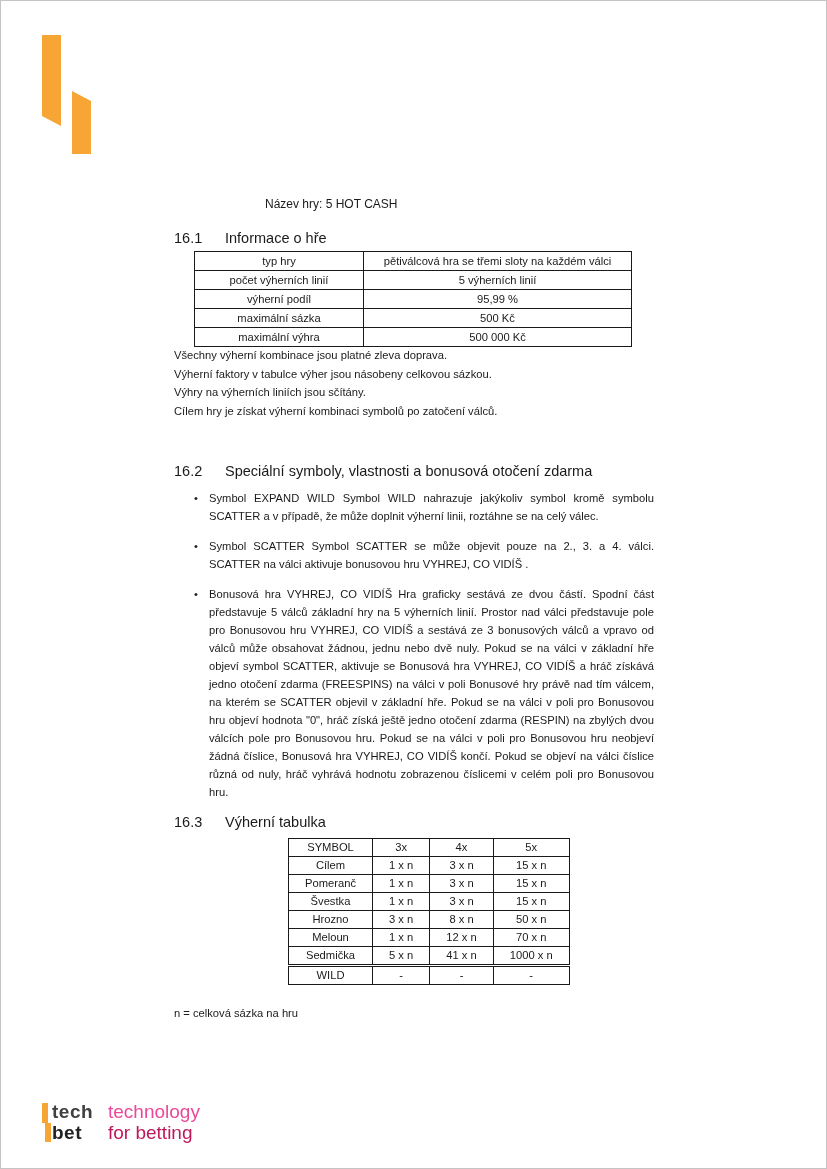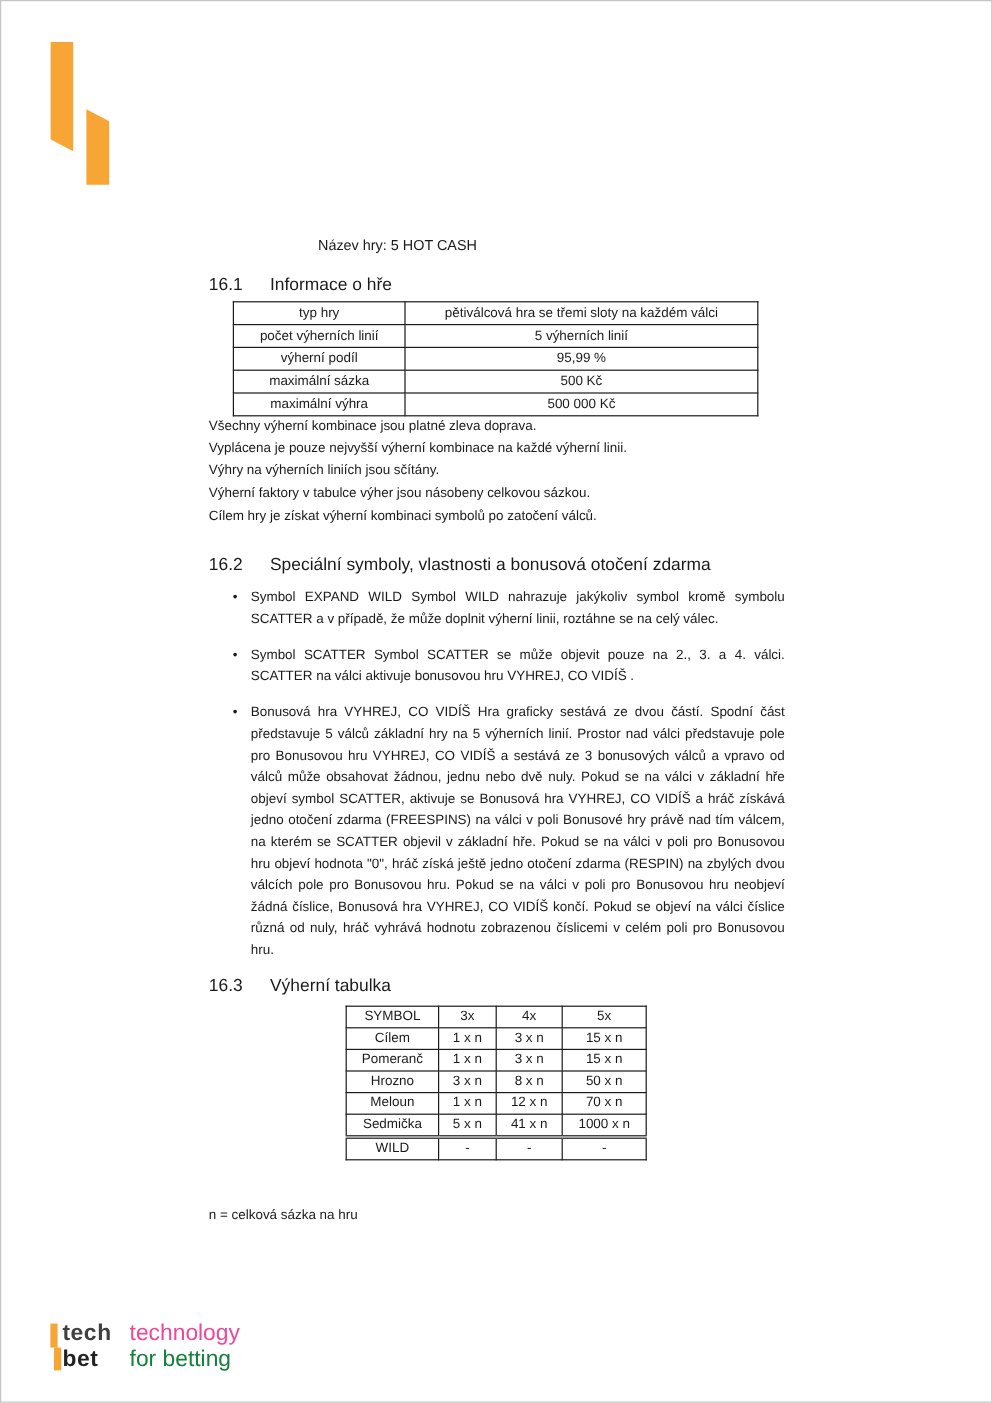--- a/index.html
+++ b/index.html
@@ -13,21 +13,21 @@
   .mark { position: absolute; left: 41px; top: 34px; width: 50px; height: 120px; }
 
   .doc-title { left: 217px; top: 192px; font-size: 12px; line-height: 22px; margin-left: 47px; }
   .sec { font-size: 14.5px; line-height: 18px; }
   .sec .num { display: inline-block; width: 51px; }
   .s161 { left: 173px; top: 228px; }
   .s162 { left: 173px; top: 461px; }
   .s163 { left: 173px; top: 812px; }
 
   table { border-collapse: collapse; font-size: 11.2px; }
-  td { border: 1px solid #1a1a1a; text-align: center; padding: 0 3px; height: 18px; line-height: 17px; white-space: nowrap; }
+  td { border: 1px solid #1a1a1a; text-align: center; padding: 0 16px; height: 18px; line-height: 17px; white-space: nowrap; }
 
   .info { left: 193px; top: 250px; width: 438px; }
   .info td:first-child { width: 136px; }
 
   .notes { left: 173px; top: 345px; font-size: 11.2px; line-height: 18.7px; }
   .notes div { white-space: nowrap; }
 
   .bullets { left: 193px; top: 488px; width: 460px; font-size: 11.2px; line-height: 18px; }
   .bullet { position: relative; padding-left: 15px; text-align: justify; margin-bottom: 12px; }
   .bullet .dot { position: absolute; left: 0; top: 0; }
@@ -41,21 +41,21 @@
 
   .footnote { left: 173px; top: 1005px; font-size: 11.2px; line-height: 14px; }
 
   
   .blogo { left: 41px; top: 1100px; width: 200px; height: 45px; }
   .blogo .bar1 { position: absolute; left: 0; top: 2px; width: 6px; height: 20px; background: #f7a535; }
   .blogo .bar2 { position: absolute; left: 3px; top: 22px; width: 6px; height: 19px; background: #f7a535; }
   .blogo .w1 { position: absolute; left: 10px; top: 0; font-size: 19px; font-weight: bold; color: #404040; line-height: 22px; letter-spacing: 0.5px; }
   .blogo .w2 { position: absolute; left: 10px; top: 21px; font-size: 19px; font-weight: bold; color: #222; line-height: 22px; letter-spacing: 0.5px; }
   .blogo .t1 { position: absolute; left: 66px; top: 0; font-size: 19px; color: #ec4899; line-height: 22px; }
-  .blogo .t2 { position: absolute; left: 66px; top: 21px; font-size: 19px; color: #15803d; line-height: 22px; }
+  .blogo .t2 { position: absolute; left: 66px; top: 21px; font-size: 19px; color: #be185d; line-height: 22px; }
 </style>
 </head>
 <body>
 
 <div class="page">
 
   <svg class="mark" viewBox="0 0 50 120">
     <polygon points="0,0 19,0 19,91 0,81" fill="#f7a535"></polygon>
     <polygon points="30,56 49,66 49,119 30,119" fill="#f7a535"></polygon>
   </svg>
@@ -86,23 +86,22 @@
       </tr>
       <tr>
         <td>maximální výhra</td>
         <td>500 000 Kč</td>
       </tr>
     </tbody>
   </table>
 
   <div class="abs notes">
     <div>Všechny výherní kombinace jsou platné zleva doprava.</div>
-    <div>Vyplácena je pouze nejvyšší výherní kombinace na každé výherní linii.</div>
+    <div>Výherní faktory v tabulce výher jsou násobeny celkovou sázkou.</div>
     <div>Výhry na výherních liniích jsou sčítány.</div>
-    <div>Výherní faktory v tabulce výher jsou násobeny celkovou sázkou.</div>
     <div>Cílem hry je získat výherní kombinaci symbolů po zatočení válců.</div>
   </div>
 
   <div class="abs sec s162">
     <span class="num">16.2</span><span>Speciální symboly, vlastnosti a bonusová otočení zdarma</span>
   </div>
 
   <div class="abs bullets">
     <div class="bullet">
       <span class="dot">•</span>
@@ -136,20 +135,26 @@
         <td>3 x n</td>
         <td>15 x n</td>
       </tr>
       <tr>
         <td>Pomeranč</td>
         <td>1 x n</td>
         <td>3 x n</td>
         <td>15 x n</td>
       </tr>
       <tr>
+        <td>Švestka</td>
+        <td>1 x n</td>
+        <td>3 x n</td>
+        <td>15 x n</td>
+      </tr>
+      <tr>
         <td>Hrozno</td>
         <td>3 x n</td>
         <td>8 x n</td>
         <td>50 x n</td>
       </tr>
       <tr>
         <td>Meloun</td>
         <td>1 x n</td>
         <td>12 x n</td>
         <td>70 x n</td>

